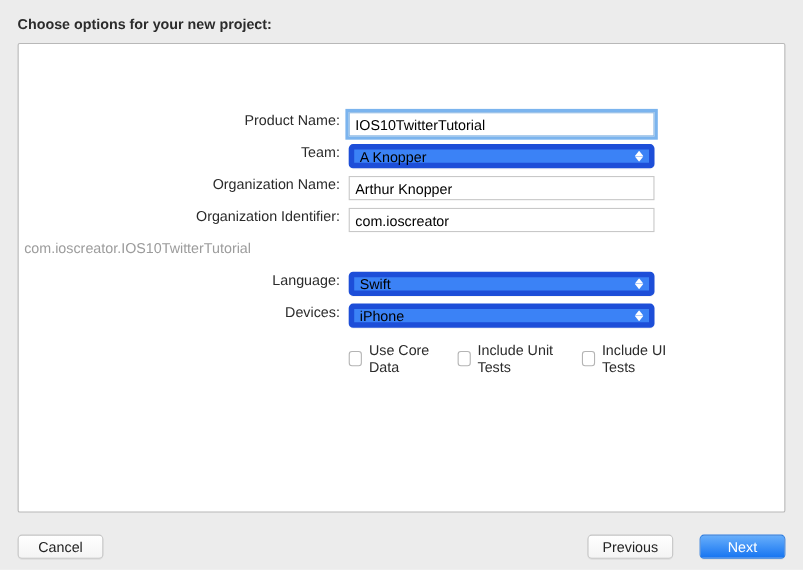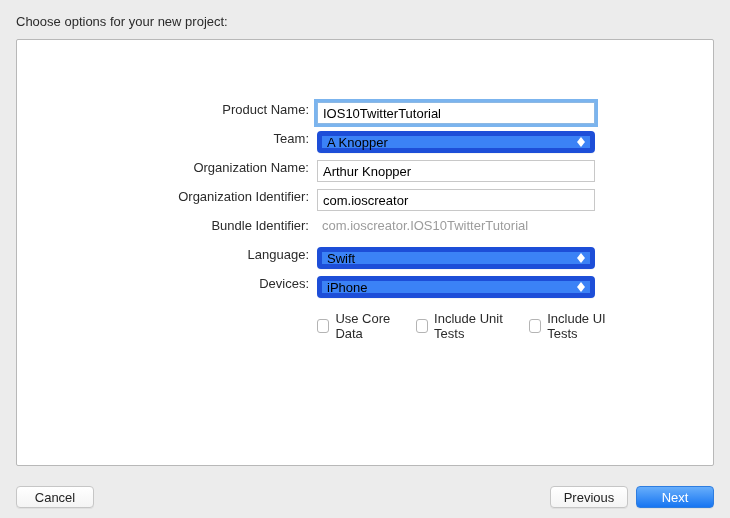--- a/index.html
+++ b/index.html
@@ -1,32 +1,32 @@
 <!DOCTYPE html>
 <html><head>
   <meta charset="utf-8">
   <style>
     * {box-sizing:border-box;margin:0;padding:0;font-family:-apple-system,"Helvetica Neue",Arial,sans-serif}
     body {width:730px;height:518px;background:#ececec;display:flex;flex-direction:column}
     .sheet {flex:1;display:flex;flex-direction:column;padding:14px 16px 10px 16px}
-    h3 {font-size:13px;font-weight:400;color:#2b2b2b;margin-bottom:10px}
+    h3 {font-size:13px;font-weight:700;color:#2b2b2b;margin-bottom:10px}
     .panel {flex:1;background:#fff;border:1px solid #b8b8b8;border-radius:2px;padding:62px 86px 0 0;display:flex;flex-direction:column;align-items:flex-start}
     .row {display:flex;height:29px;width:100%}
     .label {width:300px;text-align:right;font-size:13px;color:#2b2b2b;padding-right:8px}
     .ctrl {width:278px;position:relative}
     .txt {width:100%;height:22px;border:1px solid #c8c8c8;border-radius:0;padding:0 5px;font-size:13px;color:#000;background:#fff;outline:none}
     .txt.focus {box-shadow:0 0 0 3px rgba(109,172,236,.9);border-color:#8cb8e4}
     .sel {width:100%;height:22px;border:5px solid #1d4ed8;border-radius:4px;background:#3b82f6;padding:0 5px;font-size:13px;color:#000;display:flex;align-items:center;position:relative;box-shadow:0 1px 0 rgba(0,0,0,.04)}
     .sel .arrows {position:absolute;right:0;top:0;width:18px;height:100%;background:linear-gradient(#5aa6f7,#177f3);border-top-right-radius:4px;border-bottom-right-radius:4px;display:flex;flex-direction:column;align-items:center;justify-content:center;gap:0}
     .sel .arrows svg{display:block}
     .bundle {font-size:13px;color:#9c9c9c;padding-left:5px}
     .checks {padding-left:300px;padding-top:6px;display:flex;flex-direction:row;gap:6px}
     .chk {display:flex;align-items:center;font-size:13px;color:#2b2b2b;gap:6px}
     .chk .box {width:14px;height:14px;border:1px solid #b4b4b4;border-radius:3px;background:#fff}
-    .footer {display:flex;align-items:flex-start;padding:10px 16px;gap:8px}
+    .footer {display:flex;align-items:flex-start;padding:10px 16px;gap:24px}
     .spacer {flex:1}
     .btn {min-width:78px;height:22px;font-size:13px;border-radius:4px;border:1px solid #c6c6c6;background:linear-gradient(#fff,#f4f4f4);color:#222;display:flex;align-items:center;justify-content:center;box-shadow:0 1px 0 rgba(0,0,0,.05)}
     .btn.primary {background:linear-gradient(#67aefb,#1775f1);border-color:#2e7de0;color:#fff}
   </style>
 </head>
 <body>
 
 <div class="sheet">
   <h3>Choose options for your new project:</h3>
 
@@ -64,21 +64,20 @@
     </div>
 
     <div class="row">
       <div class="label">Organization Identifier:</div>
       <div class="ctrl">
         <input class="txt" value="com.ioscreator" style="">
       </div>
     </div>
 
     <div class="row">
-      <div class="label">Bundle Identifier:</div>
       <div class="ctrl">
         <div class="bundle">com.ioscreator.IOS10TwitterTutorial</div>
       </div>
     </div>
 
     <div class="row">
       <div class="label">Language:</div>
       <div class="ctrl">
         <div class="sel">
           <span>Swift</span>

